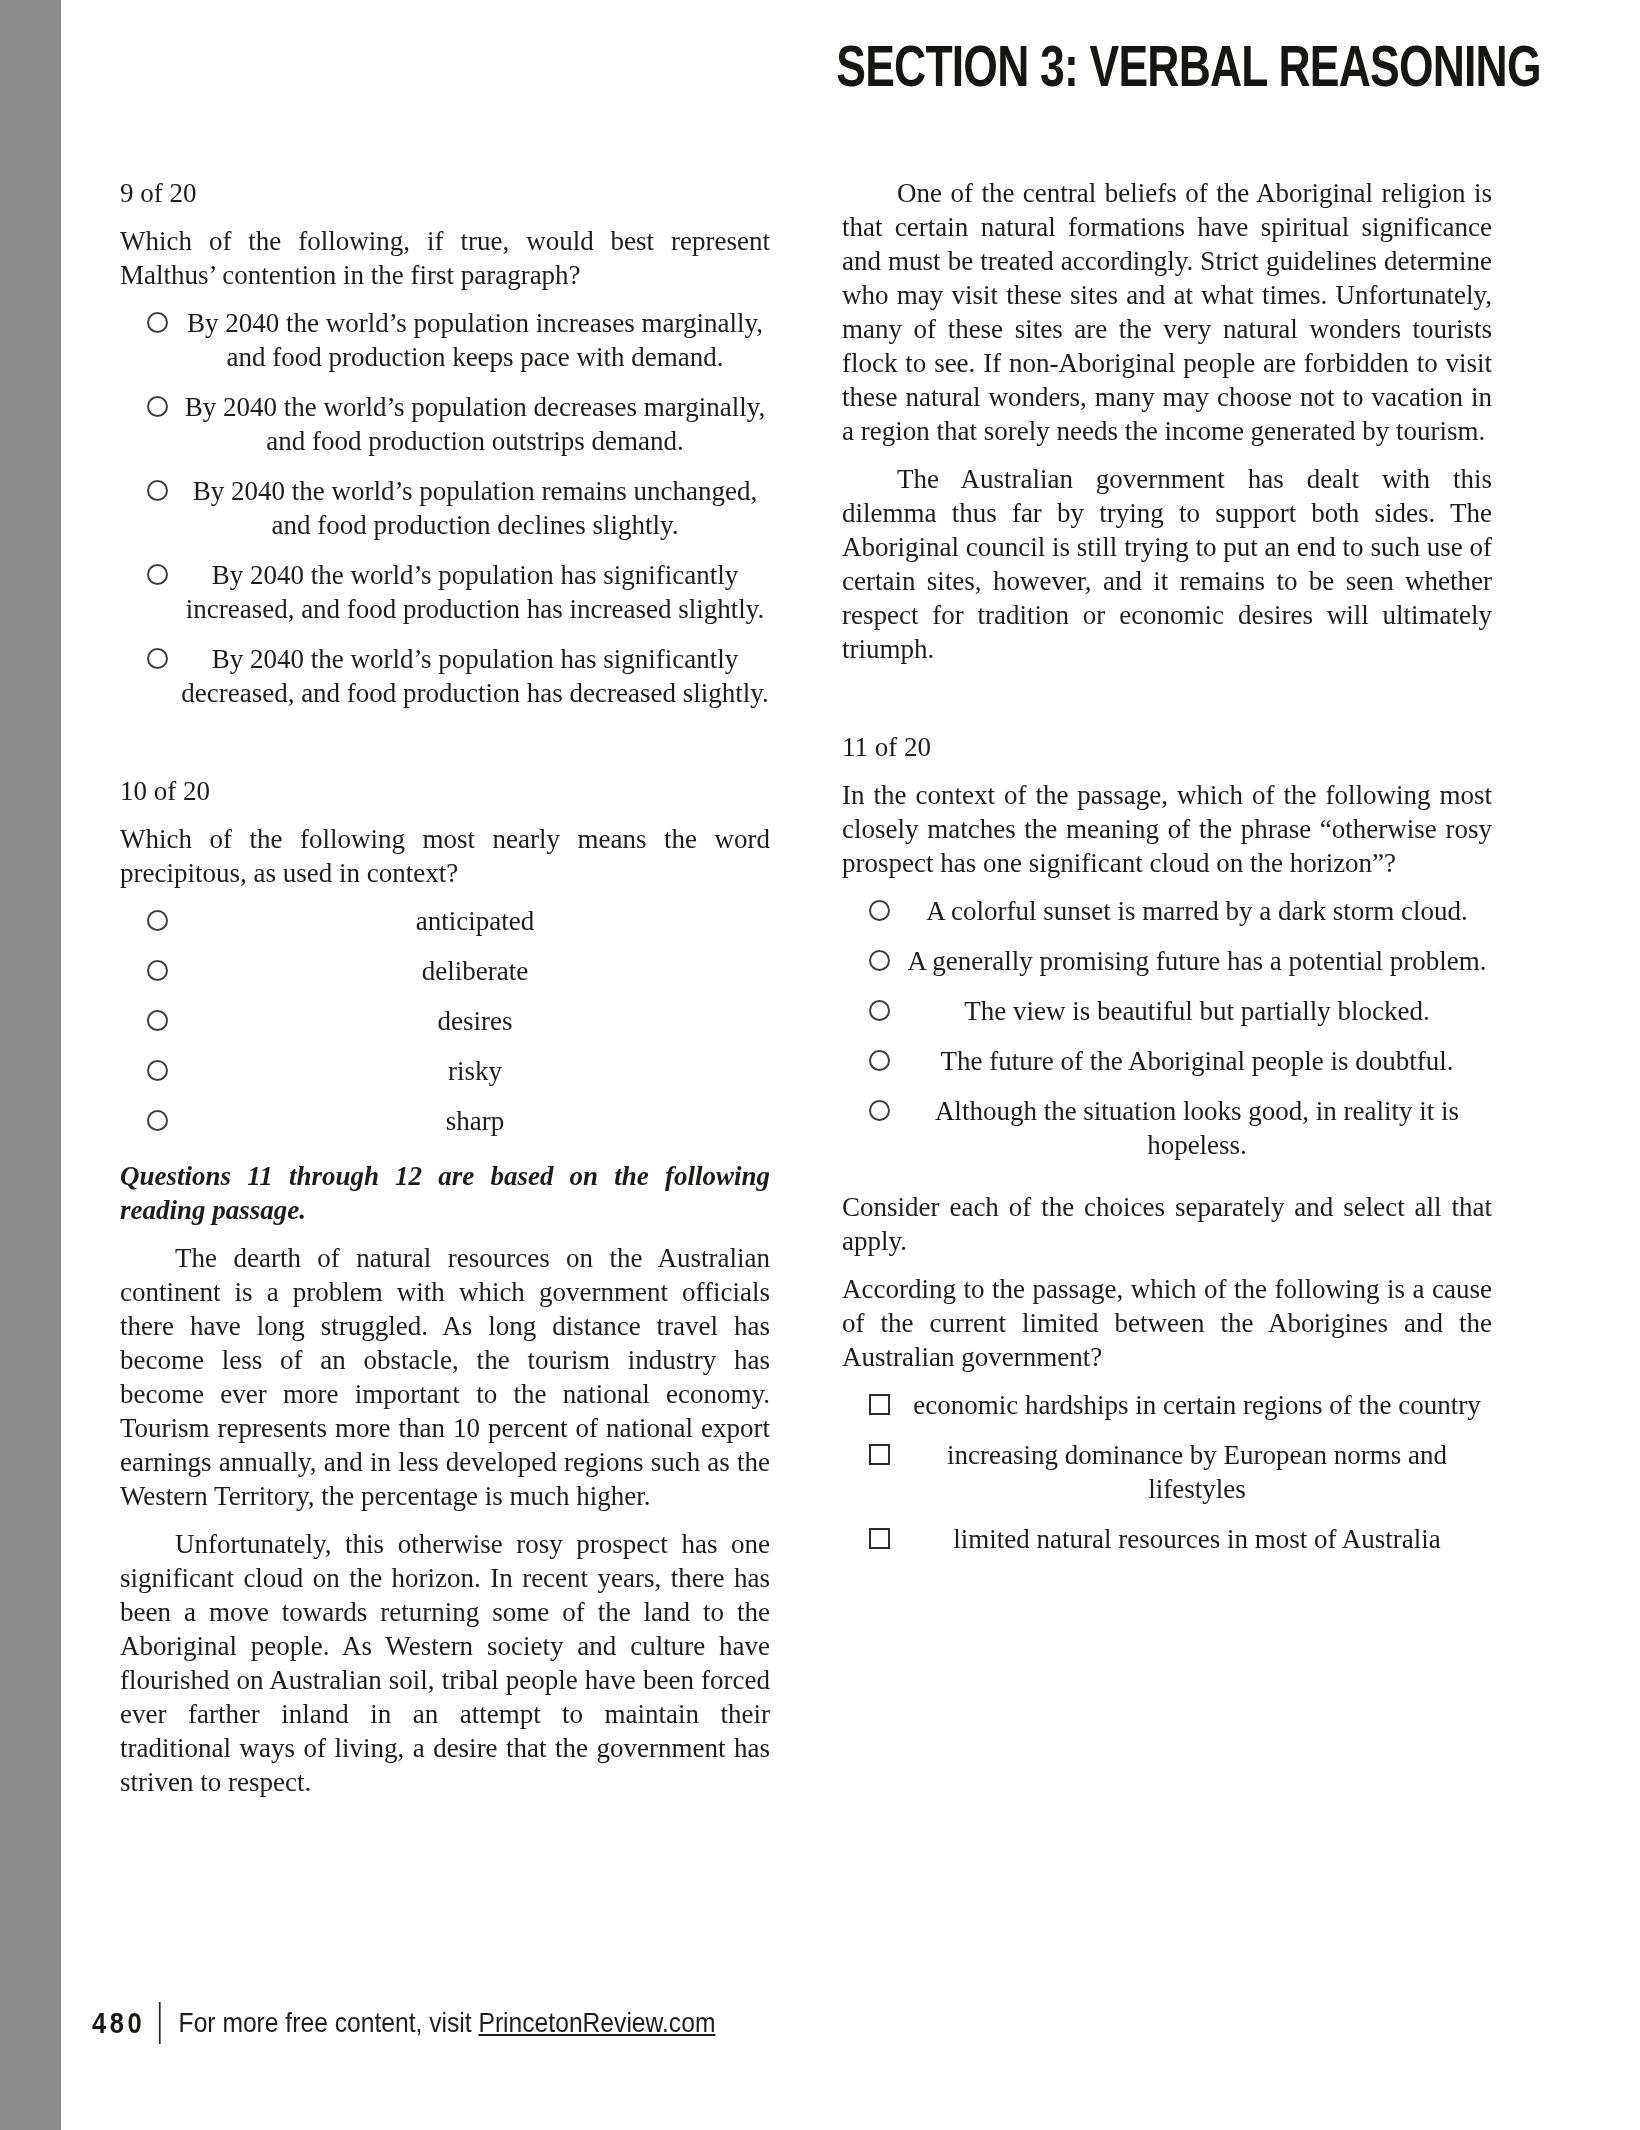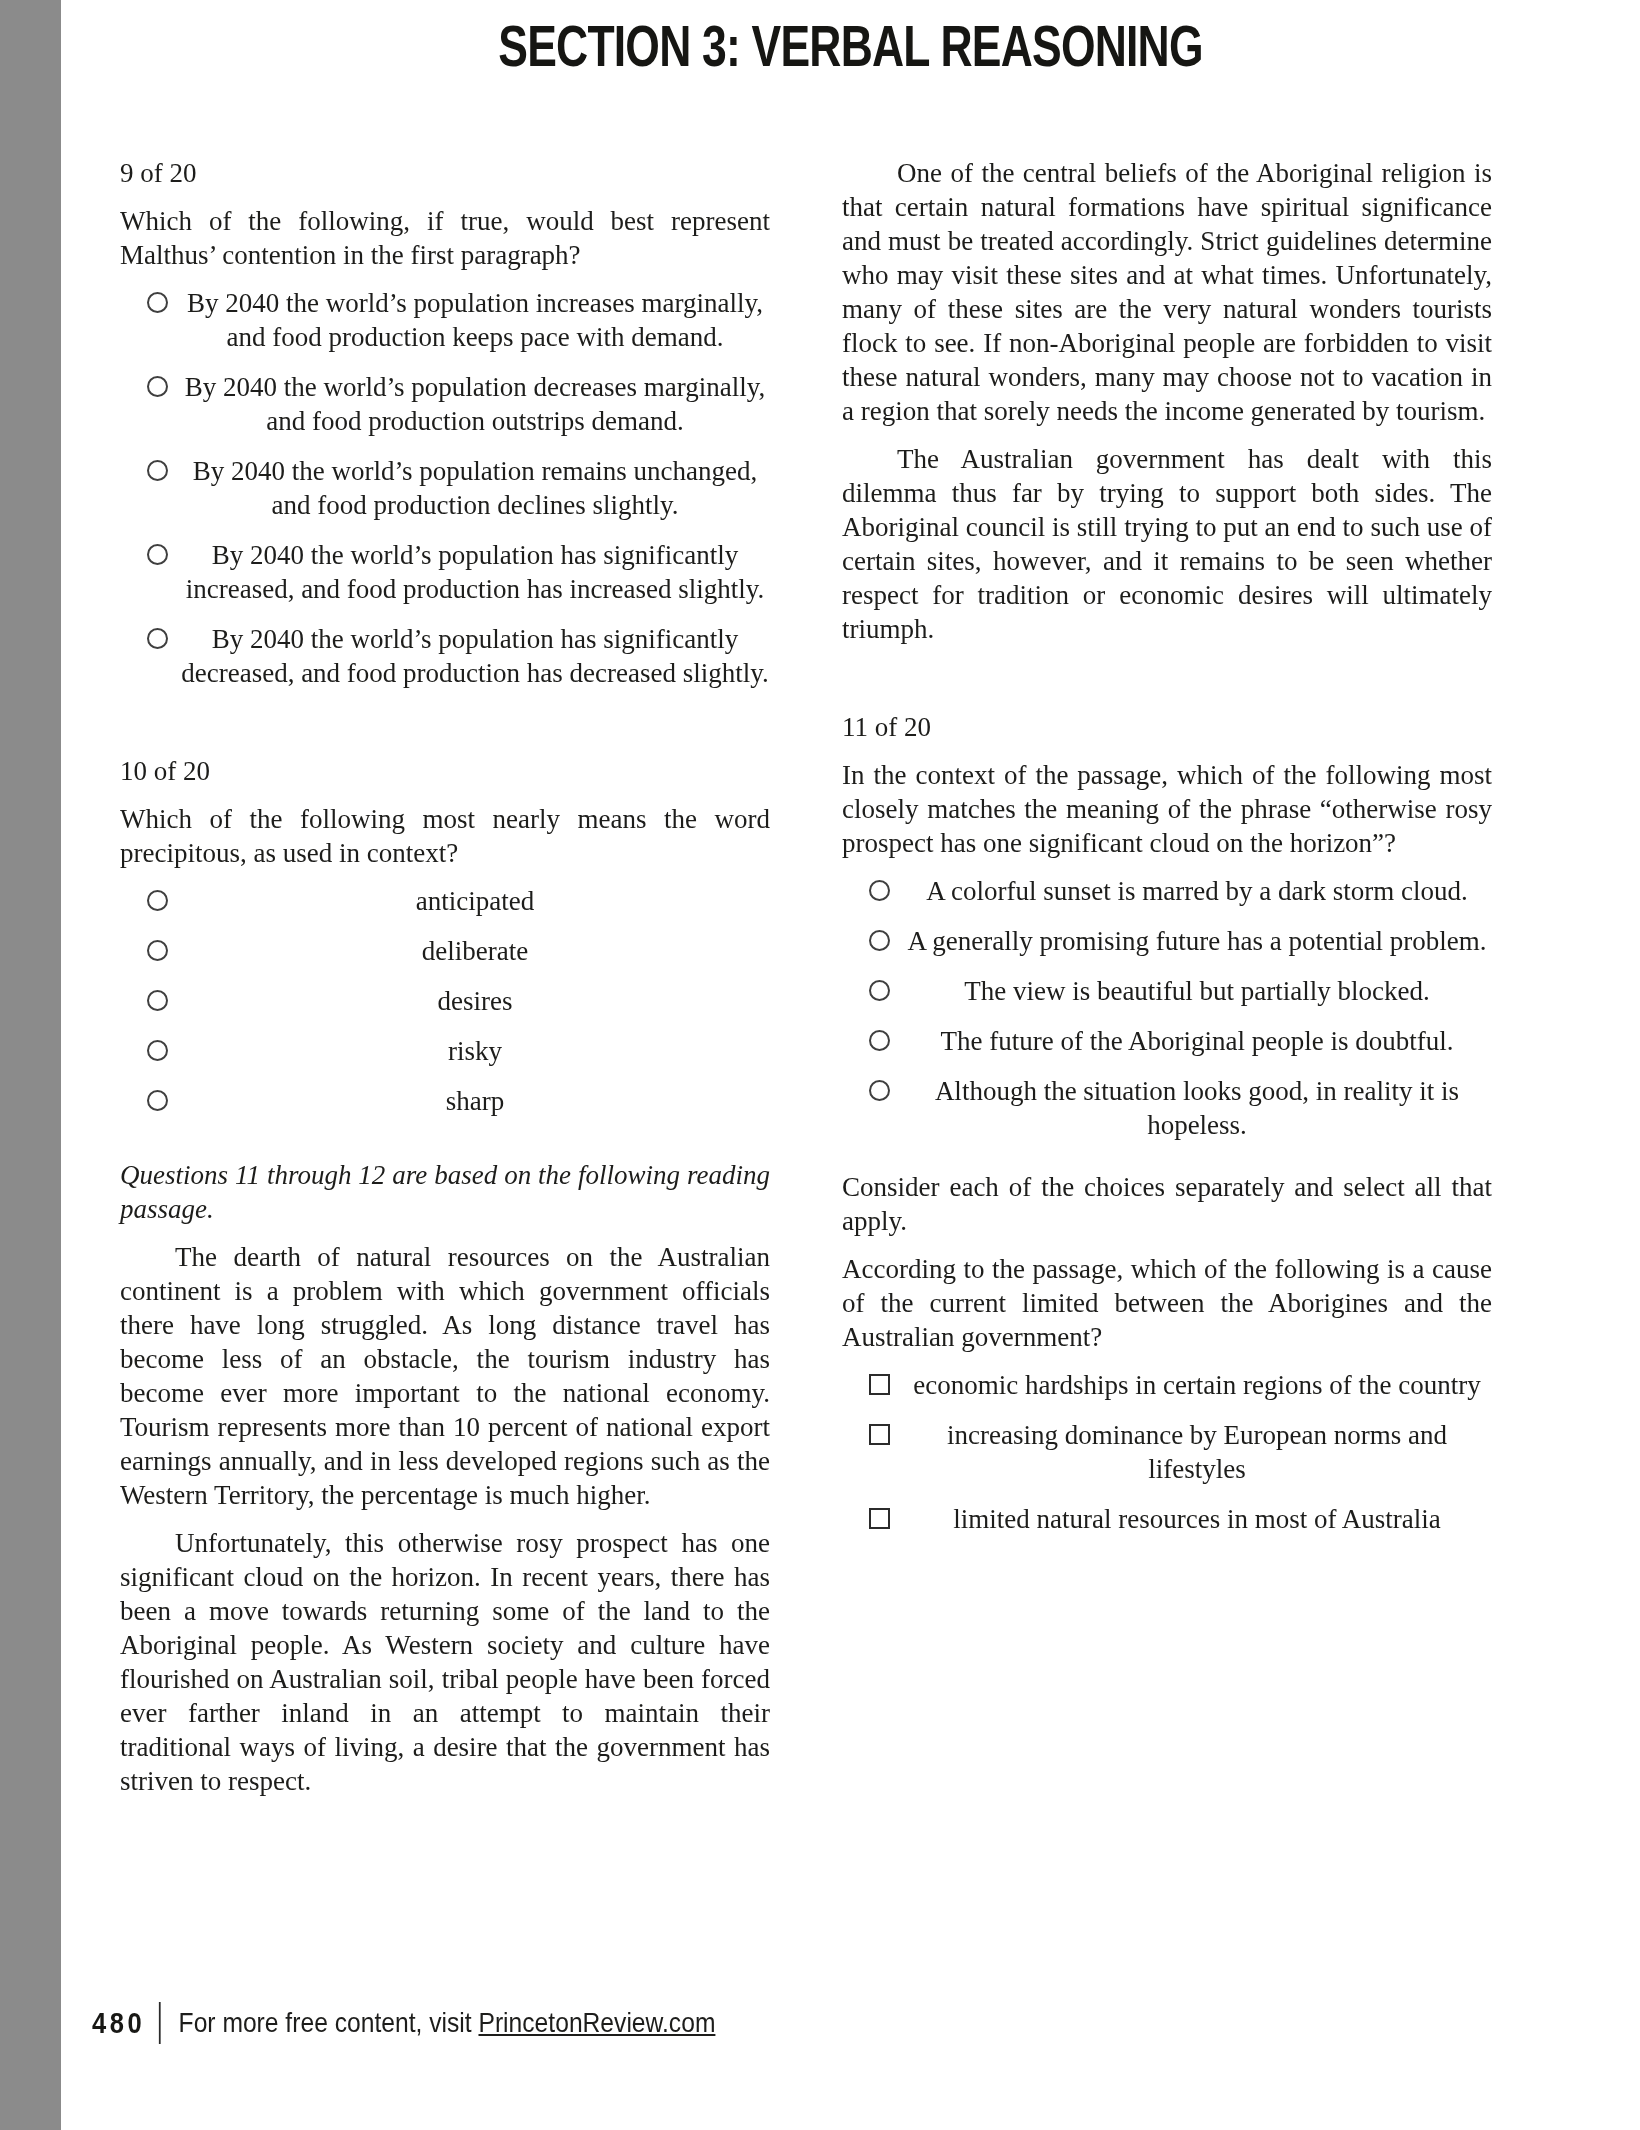--- a/index.html
+++ b/index.html
@@ -10,22 +10,22 @@
     color:#1d1d1b;
     position:relative;
     overflow:hidden;
   }
   .sidebar {
     position:absolute; left:0; top:0;
     width:61px; height:2130px;
     background:#8b8b8b;
   }
   .title-row {
-    padding-top:18px;
-    text-align:center;
+    padding-top:38px;
+    text-align:right;
     margin-left:61px;
     height:58px;
   }
   .title {
     display:inline-block;
     font-family:"Liberation Sans", sans-serif;
     font-weight:700;
     font-size:57px;
     line-height:1.0;
     letter-spacing:-1px;
@@ -54,21 +54,21 @@
     width:21px; height:21px; box-sizing:border-box;
     border:2px solid #3f3f3f; border-radius:50%;
     margin:6px 0 0 27px; flex:none; background:transparent;
   }
   .checkbox {
     width:21px; height:21px; box-sizing:border-box;
     border:2px solid #2b2b2b;
     margin:6px 0 0 27px; flex:none; background:transparent;
   }
   .opt-text { margin-left:12px; flex:1; text-align:center; }
-  .intro { margin-top:40px; font-style:italic; text-align:justify; }
+  .intro { margin-top:21px; font-style:italic; text-align:justify;font-weight:bold; }
   .passage-p { margin:14px 0 0 0; text-indent:55px; text-align:justify; }
   .passage-p.first { margin-top:0; }
   .footer {
     position:absolute; left:92px; top:2002px;
     display:flex; align-items:center;
     transform:scaleX(0.88); transform-origin:0 50%;
     font-family:"Liberation Sans", sans-serif;
     white-space:nowrap;
   }
   .page-num {

